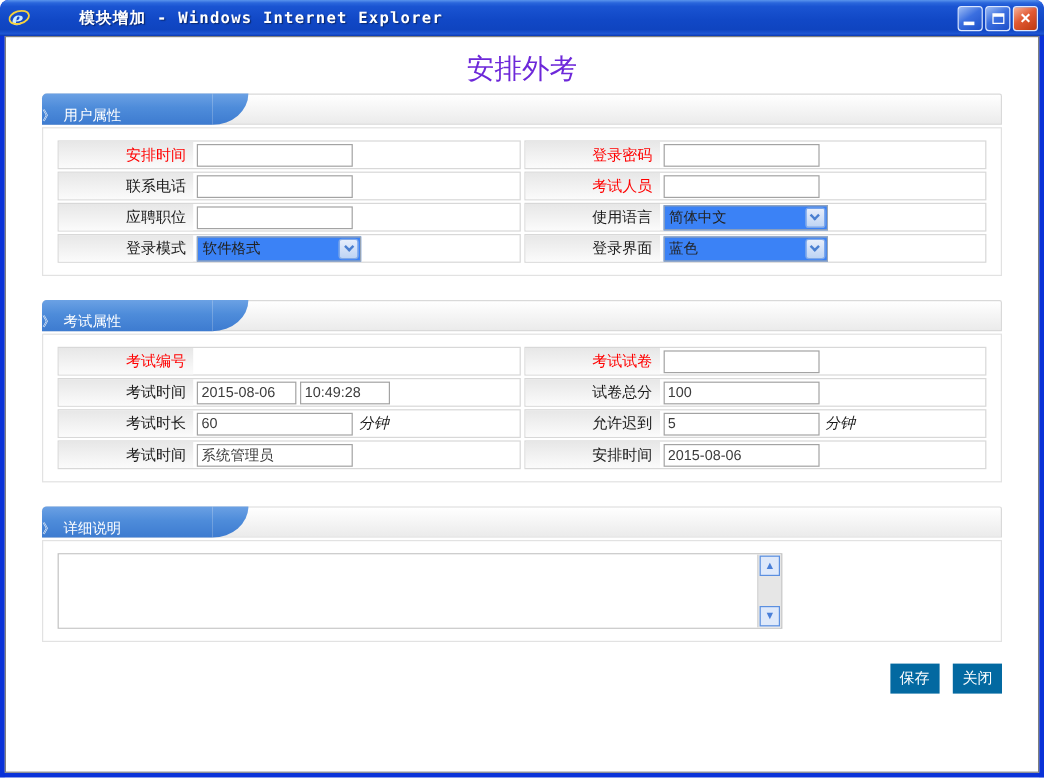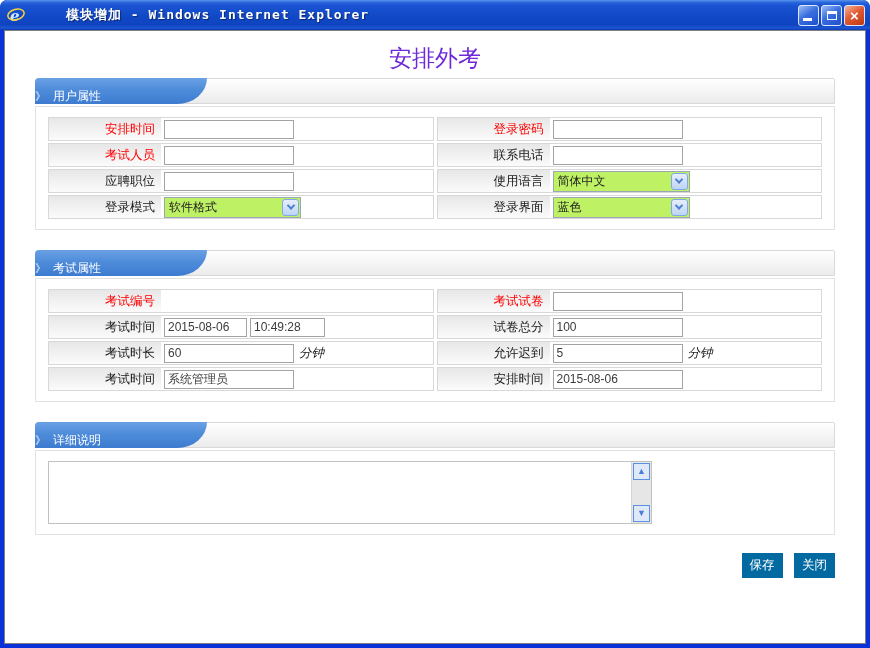--- a/index.html
+++ b/index.html
@@ -60,21 +60,21 @@
     background:linear-gradient(180deg,#e7e7e7 0%,#fbfbfb 100%); }
   .lbl.req { color:#ff0000; }
   .fld { flex:1 1 auto; display:flex; align-items:center; padding-left:3px; gap:3px;
     font-size:12.5px; color:#1a1a1a; }
   input.txt { width:130px; height:19px; border:1px solid #a3a3a3; background:#fff;
     font-size:12px; color:#3c3c3c; padding:0 3px; font-family:"Liberation Sans", sans-serif; }
   input.txt.w82 { width:83px; }
   input.txt.w56 { width:75px; }
   .suffix { font-size:12.5px; color:#1a1a1a; margin-left:2px;font-style:italic; }
 
-  .sel { width:137px; height:21px; border:1px solid #9aa6b4; background:#bef264;
+  .sel { width:137px; height:21px; border:1px solid #9aa6b4; background:#3b82f6;
     display:flex; align-items:center; justify-content:space-between; padding-left:4px;
     font-size:12px; color:#222; cursor:pointer; }
   .chev-btn { width:17px; height:17px; margin-right:1px; flex:0 0 17px;
     background:linear-gradient(180deg,#e7eefb 0%,#bed4f4 100%);
     border:1px solid #7fa8e8; border-radius:3px;
     display:flex; align-items:center; justify-content:center; }
   .chev { display:block; width:6px; height:6px; border-right:2px solid #4a7fd0;
     border-bottom:2px solid #4a7fd0; transform:rotate(45deg) translate(-1px,-1px); }
 
   
@@ -133,27 +133,27 @@
                 <input class="txt" type="text" value="" style="">
               </span>
             </div>
             <div class="cell">
               <span class="lbl req">登录密码</span>
               <span class="fld">
                 <input class="txt" type="text" value="" style="">
               </span>
             </div>
             <div class="cell">
+              <span class="lbl">联系电话</span>
+              <span class="fld">
+                <input class="txt" type="text" value="" style="">
+              </span>
+            </div>
+            <div class="cell">
               <span class="lbl req">考试人员</span>
-              <span class="fld">
-                <input class="txt" type="text" value="" style="">
-              </span>
-            </div>
-            <div class="cell">
-              <span class="lbl">联系电话</span>
               <span class="fld">
                 <input class="txt" type="text" value="" style="">
               </span>
             </div>
             <div class="cell">
               <span class="lbl">应聘职位</span>
               <span class="fld">
                 <input class="txt" type="text" value="" style="">
               </span>
             </div>

